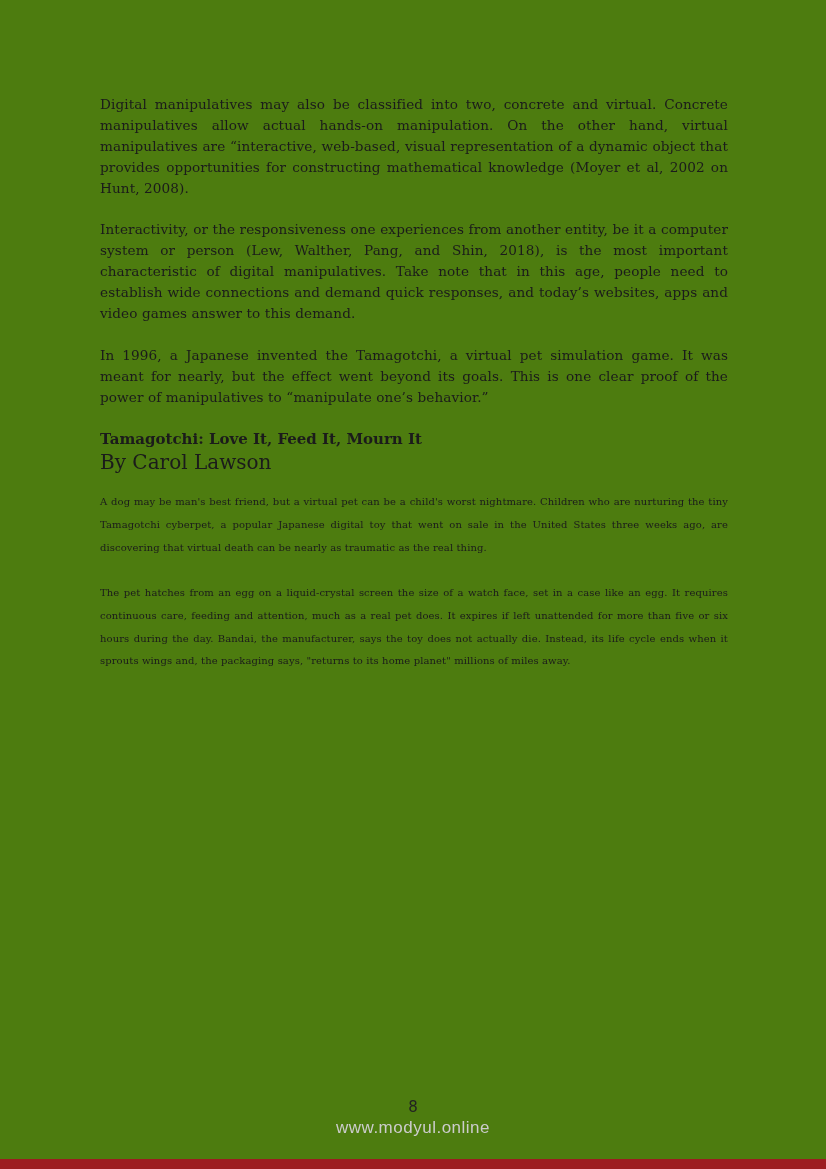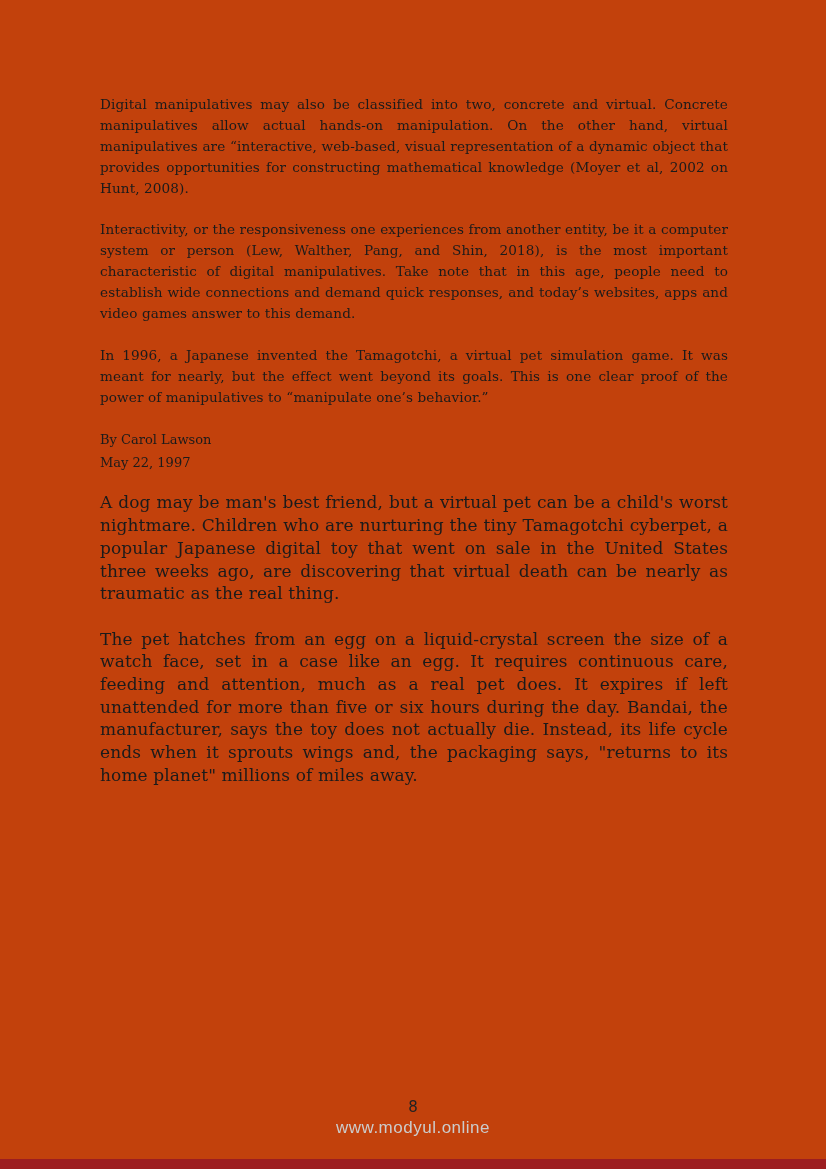--- a/index.html
+++ b/index.html
@@ -8,21 +8,21 @@
     width: 826px;
     height: 1169px;
     position: relative;
     font-family: "DejaVu Serif", serif;
     color: #1b1b1b;
     overflow: hidden;
   }
   .page {
     position: absolute;
     inset: 0;
-    background: #c2410c;
+    background: #4d7c0f;
   }
   .content {
     position: absolute;
     left: 100px;
     top: 94px;
     width: 628px;
   }
   .intro p {
     font-size: 13.6px;
     line-height: 20.9px;
@@ -33,25 +33,25 @@
   .article-head {
     margin-top: 5px;
     margin-bottom: 17px;
   }
   .article-title {
     font-size: 15px;
     font-weight: bold;
     line-height: 23px;
   }
   .article-byline, .article-date {
-    font-size: 13px;
+    font-size: 20px;
     line-height: 23px;
   }
   .article p {
-    font-size: 17px;
+    font-size: 10px;
     line-height: 22.7px;
     text-align: justify;
     margin-bottom: 22.7px;
     letter-spacing: 0.1px;
   }
   .footer {
     position: absolute;
     left: 0;
     right: 0;
     top: 1098px;
@@ -87,22 +87,22 @@
   <div class="content">
 
     <div class="intro">
       <p>Digital manipulatives may also be classified into two, concrete and virtual. Concrete manipulatives allow actual hands-on manipulation. On the other hand, virtual manipulatives are “interactive, web-based, visual representation of a dynamic object that provides opportunities for constructing mathematical knowledge (Moyer et al, 2002 on Hunt, 2008).</p>
       <p>Interactivity, or the responsiveness one experiences from another entity, be it a computer system or person (Lew, Walther, Pang, and Shin, 2018), is the most important characteristic of digital manipulatives. Take note that in this age, people need to establish wide connections and demand quick responses, and today’s websites, apps and video games answer to this demand.</p>
       <p>In 1996, a Japanese invented the Tamagotchi, a virtual pet simulation game. It was meant for nearly, but the effect went beyond its goals. This is one clear proof of the power of manipulatives to “manipulate one’s behavior.”</p>
     </div>
 
     <div class="article">
       <div class="article-head">
+        <div class="article-title">Tamagotchi: Love It, Feed It, Mourn It</div>
         <div class="article-byline">By Carol Lawson</div>
-        <div class="article-date">May 22, 1997</div>
       </div>
       <p>A dog may be man's best friend, but a virtual pet can be a child's worst nightmare. Children who are nurturing the tiny Tamagotchi cyberpet, a popular Japanese digital toy that went on sale in the United States three weeks ago, are discovering that virtual death can be nearly as traumatic as the real thing.</p>
       <p>The pet hatches from an egg on a liquid-crystal screen the size of a watch face, set in a case like an egg. It requires continuous care, feeding and attention, much as a real pet does. It expires if left unattended for more than five or six hours during the day. Bandai, the manufacturer, says the toy does not actually die. Instead, its life cycle ends when it sprouts wings and, the packaging says, "returns to its home planet" millions of miles away.</p>
     </div>
 
   </div>
 
   <div class="footer">
     <div class="page-number">8</div>
     <div class="watermark">www.modyul.online</div>

